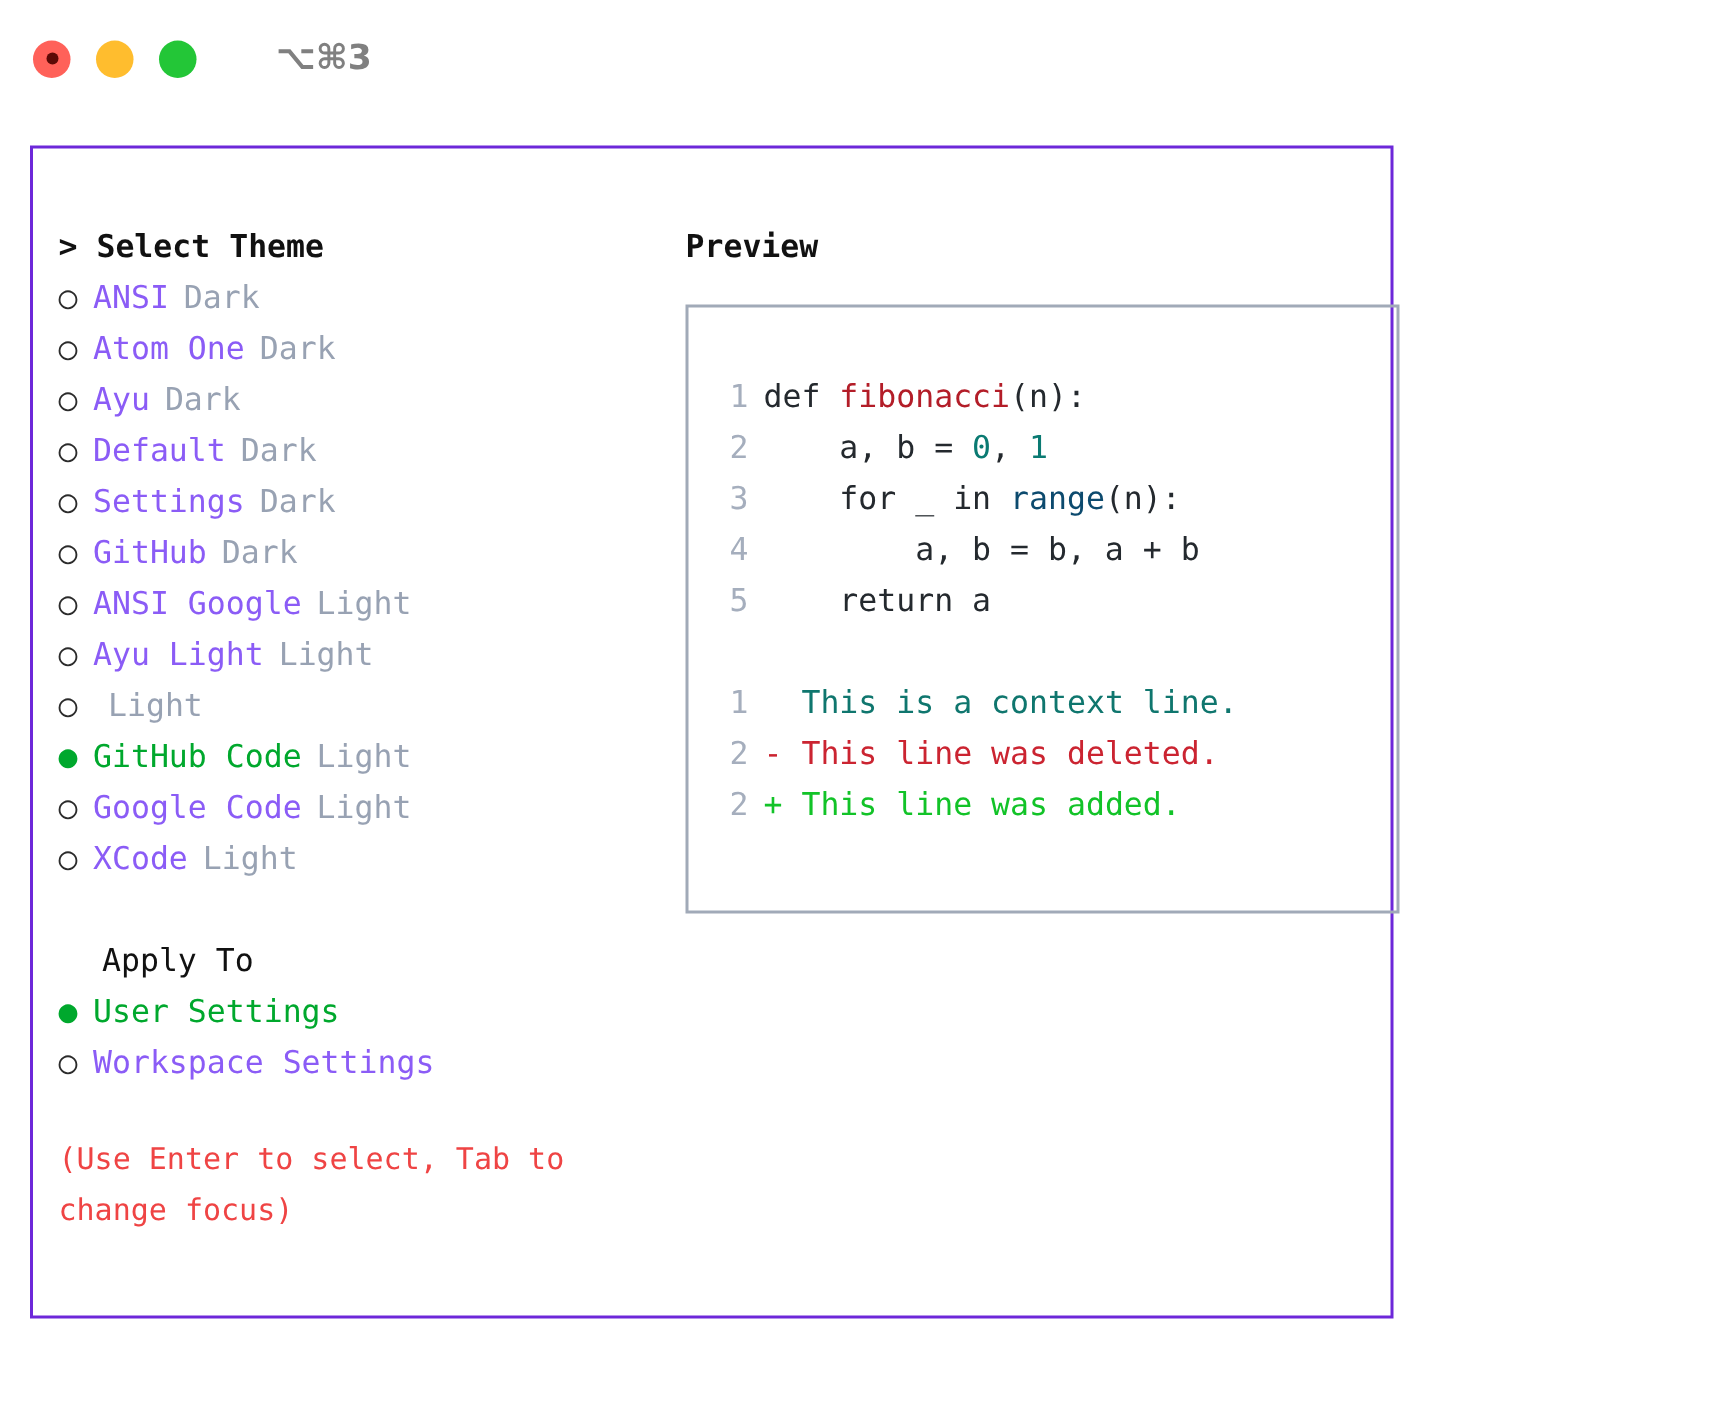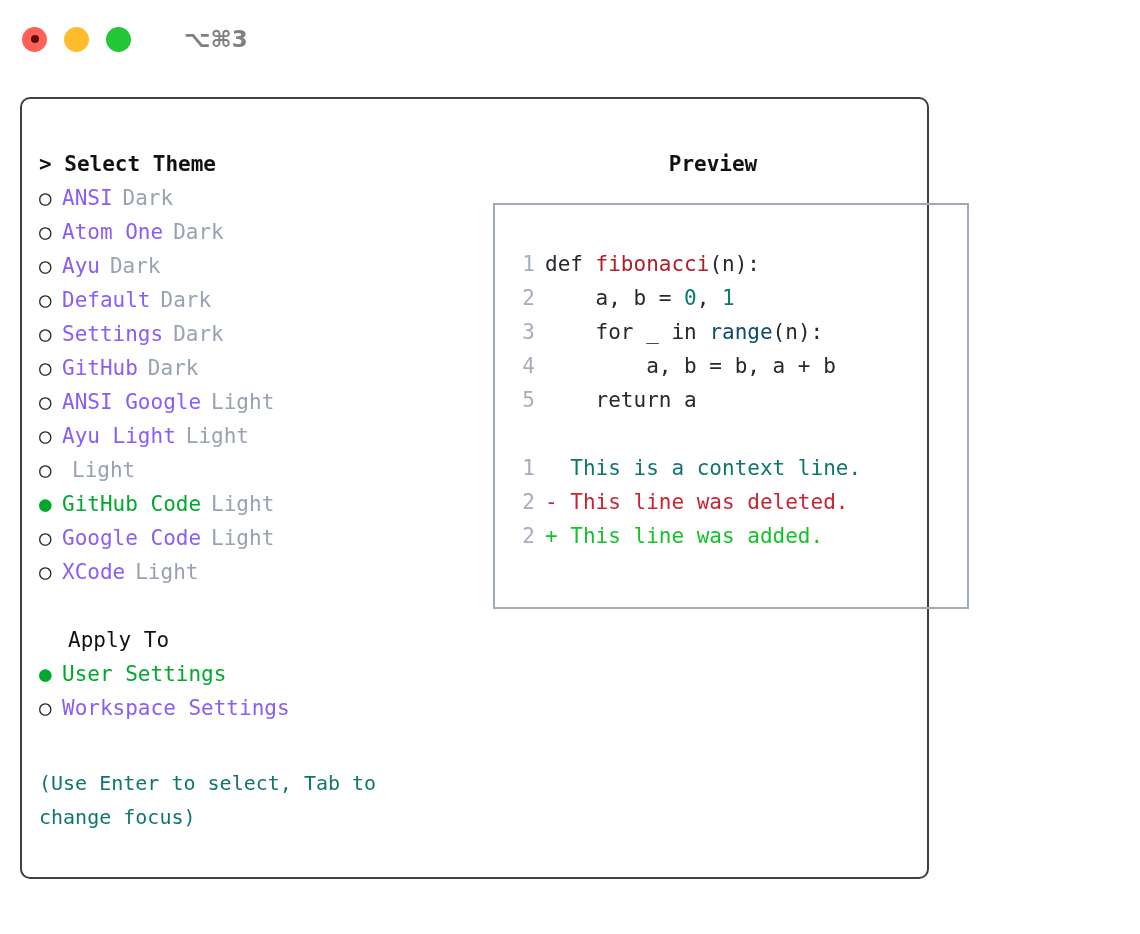--- a/index.html
+++ b/index.html
@@ -57,22 +57,22 @@
     font-family: "DejaVu Sans", "Liberation Sans", sans-serif;
   }
 
   
   .panel {
     position: absolute;
     left: 20px;
     top: 97px;
     width: 909px;
     height: 782px;
-    border: 2px solid #404040;
-    border-radius: 10px;
+    border: 2px solid #6d28d9;
+    border-radius: 0;
     box-sizing: border-box;
   }
   .panel-inner {
     display: flex;
     padding: 48px 0 0 0;
   }
 
   
   .left-col {
     width: 465px;
@@ -110,48 +110,46 @@
   }
   .spacer-row { height: 34px; }
   .subhead {
     font-size: 21px;
     color: #111111;
     line-height: 34px;
     padding-left: 29px;
     white-space: pre;
   }
   .hint {
-    margin-top: 41px;
+    margin-top: 30px;
     font-size: 20px;
     line-height: 34px;
-    color: #0f766e;
+    color: #ef4444;
     width: 400px;
   }
 
   
   .right-col {
     padding-left: 18px;
     box-sizing: border-box;
   }
   .preview-head {
     font-size: 21px;
     font-weight: bold;
     color: #111111;
     line-height: 34px;
     margin-bottom: 22px;
     white-space: pre;
-    text-align: center;
   }
   .preview-box {
     width: 476px;
     height: 406px;
     border: 2px solid #a1aab8;
     box-sizing: border-box;
     padding: 42px 0 0 18px;
-    margin-left: 36px;
   }
   .code-line {
     font-size: 21px;
     line-height: 34px;
     white-space: pre;
   }
   .ln {
     color: #a5aebd;
     display: inline-block;
     width: 22px;

